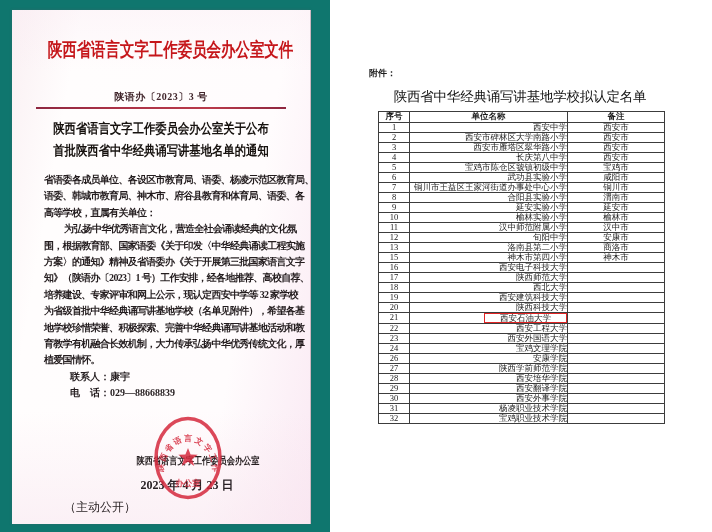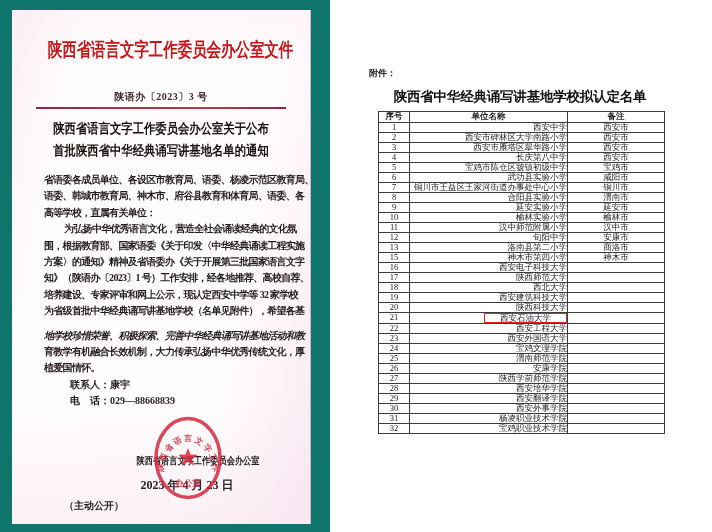--- a/index.html
+++ b/index.html
@@ -19,35 +19,35 @@
     font-size:10px;font-weight:bold;color:#41262c;letter-spacing:.5px;}
   .red-rule{position:absolute;top:97px;left:24px;right:24px;height:2px;
     background:linear-gradient(90deg,#8e2740,var(--rule-red,#aa3146) 30%,#b93a4a 70%,#8e2740);}
   .doc-title{position:absolute;top:108px;left:0;right:0;text-align:center;white-space:nowrap;
     font-size:13.5px;font-weight:bold;color:#17120f;line-height:21.5px;
     transform:scaleX(.84);transform-origin:50% 0;}
   .body-block{position:absolute;top:162px;left:32px;right:10px;color:#241d1f;}
   .body-line{height:16.4px;line-height:16.4px;font-size:10px;font-weight:bold;
     letter-spacing:-.7px;white-space:nowrap;}
   .body-line.indent{text-indent:2em;}
-  .body-line.gap{margin-top:8px;font-style:italic;}
+  .body-line.gap{margin-top:0;}
   .body-line.contact{text-indent:2.6em;letter-spacing:0;}
   .signer{position:absolute;top:444px;left:72px;width:228px;text-align:center;white-space:nowrap;
     font-size:10px;font-weight:bold;color:#241d1f;transform:scaleX(.82);transform-origin:50% 0;}
   .sign-date{position:absolute;top:461px;left:60px;width:230px;text-align:center;
     font-size:12px;font-weight:bold;color:#2a2226;margin-top:6px;}
   .stamp{position:absolute;left:139px;top:404px;width:74px;height:88px;opacity:.85;}
-  .footer-note{position:absolute;top:489px;left:52px;font-size:10px;font-weight:bold;color:#241d1f;}
+  .footer-note{position:absolute;top:489px;left:52px;font-size:12px;font-weight:normal;color:#241d1f;}
 
   
   .right-page{position:absolute;left:330px;top:0;width:382px;height:532px;background:#ffffff;}
   .attachment-label{position:absolute;top:67px;left:39px;font-size:9px;font-weight:bold;color:#1e1e1e;}
   .attachment-title{position:absolute;top:88px;left:42px;width:296px;text-align:center;white-space:nowrap;
     font-family:"Liberation Sans","DejaVu Sans",sans-serif;
-    font-size:13.5px;font-weight:bold;color:#101010;letter-spacing:-.2px;}
+    font-size:13.5px;font-weight:normal;color:#101010;letter-spacing:-.2px;}
   table.school-table{position:absolute;top:111px;left:48px;border-collapse:collapse;table-layout:fixed;
     background:#fff;}
   .school-table col.c-no{width:31px;}
   .school-table col.c-name{width:147px;}
   .school-table col.c-note{width:97px;}
   .school-table th,.school-table td{border:1px solid var(--table-border,#3c3c3c);
     font-size:8.5px;line-height:9px;height:8.8px;padding:0;color:#1b1b1b;
     white-space:nowrap;overflow:hidden;}
   .school-table th{font-weight:bold;text-align:center;height:9.6px;margin-left:28px;}
   .school-table td.no{text-align:center;}
@@ -229,25 +229,20 @@
             <td class="no">23</td>
             <td class="name">西安外国语大学</td>
             <td class="note"></td>
           </tr>
           <tr>
             <td class="no">24</td>
             <td class="name">宝鸡文理学院</td>
             <td class="note"></td>
           </tr>
           <tr>
-            <td class="no">25</td>
-            <td class="name">渭南师范学院</td>
-            <td class="note"></td>
-          </tr>
-          <tr>
             <td class="no">26</td>
             <td class="name">安康学院</td>
             <td class="note"></td>
           </tr>
           <tr>
             <td class="no">27</td>
             <td class="name">陕西学前师范学院</td>
             <td class="note"></td>
           </tr>
           <tr>

